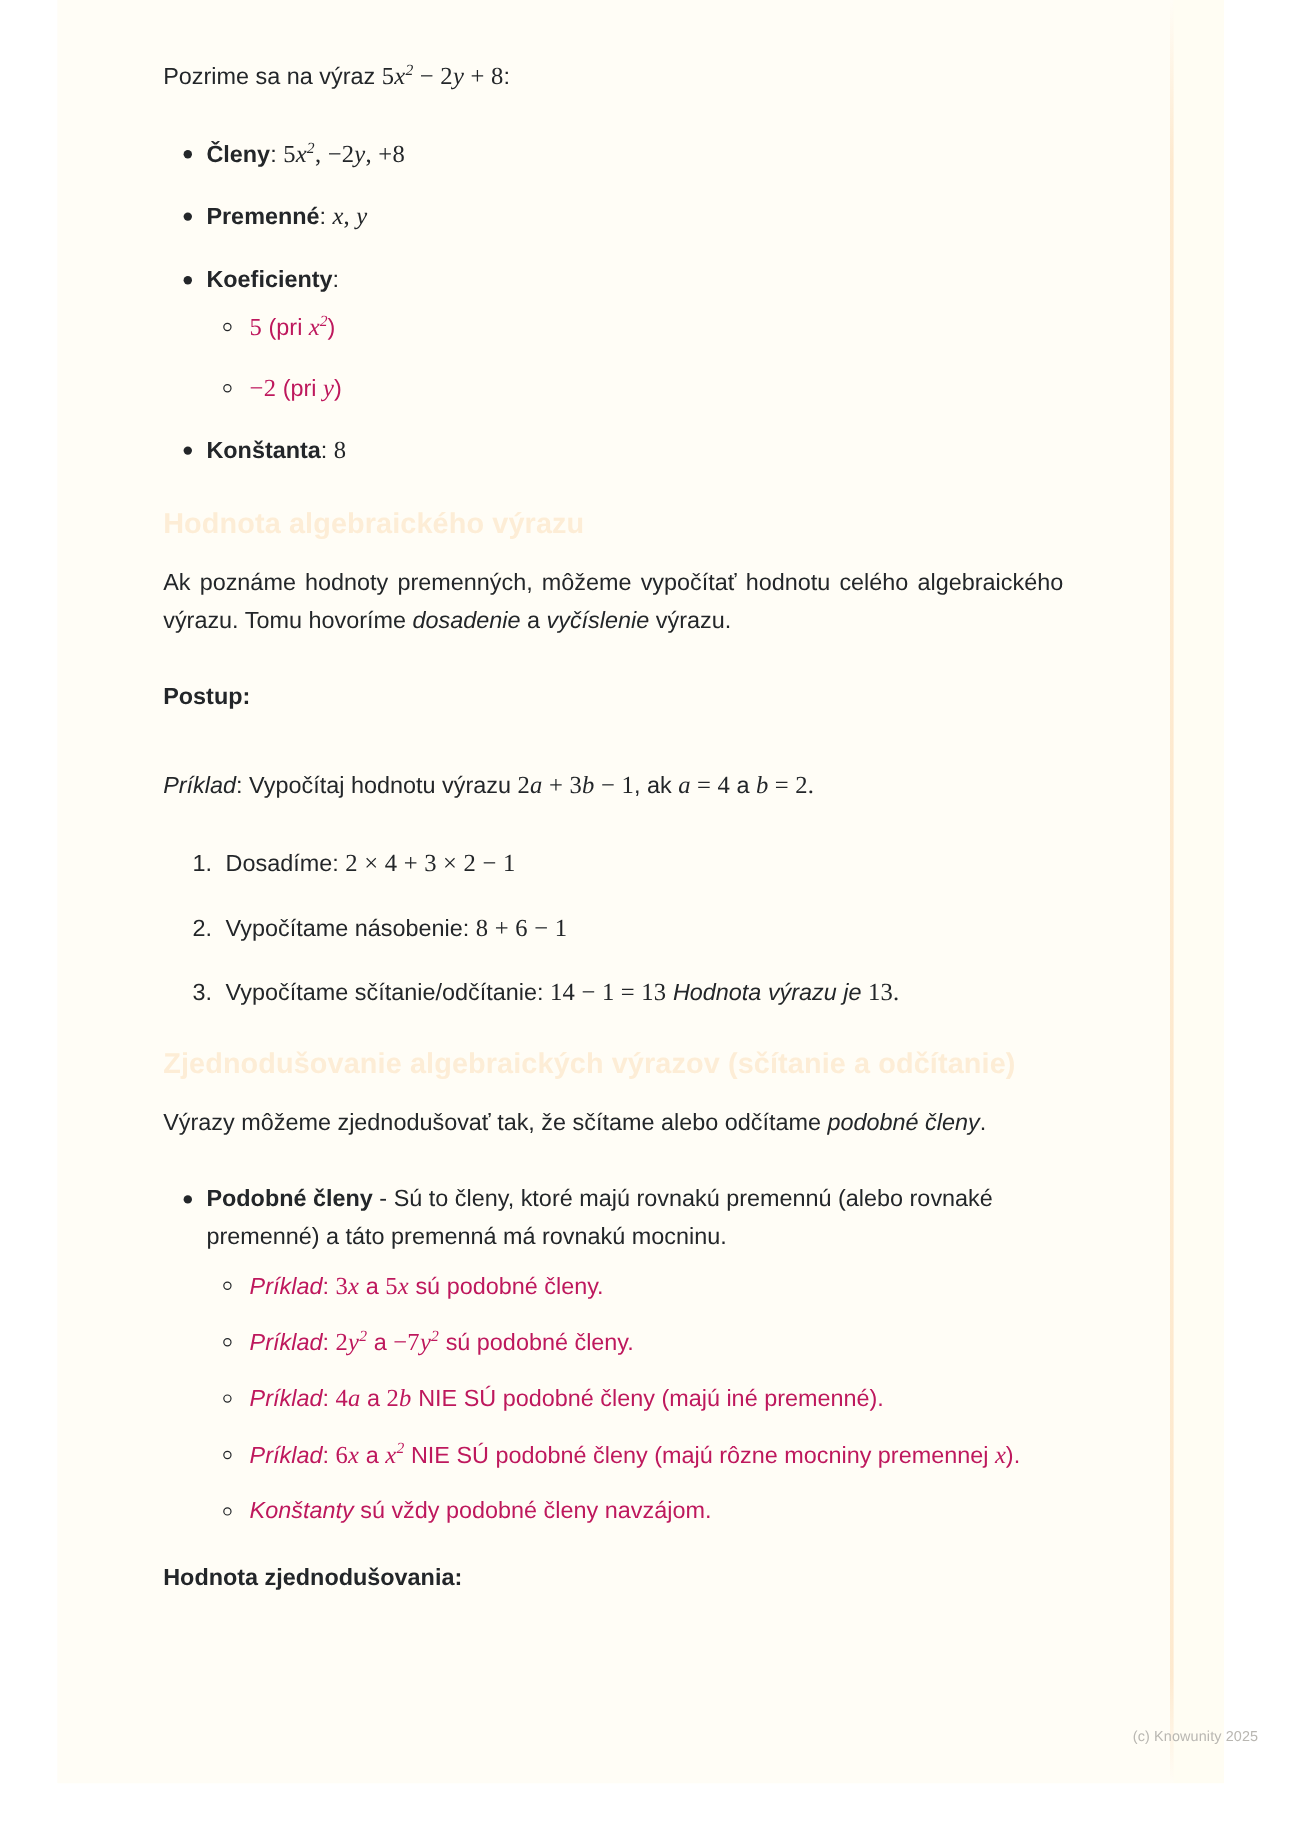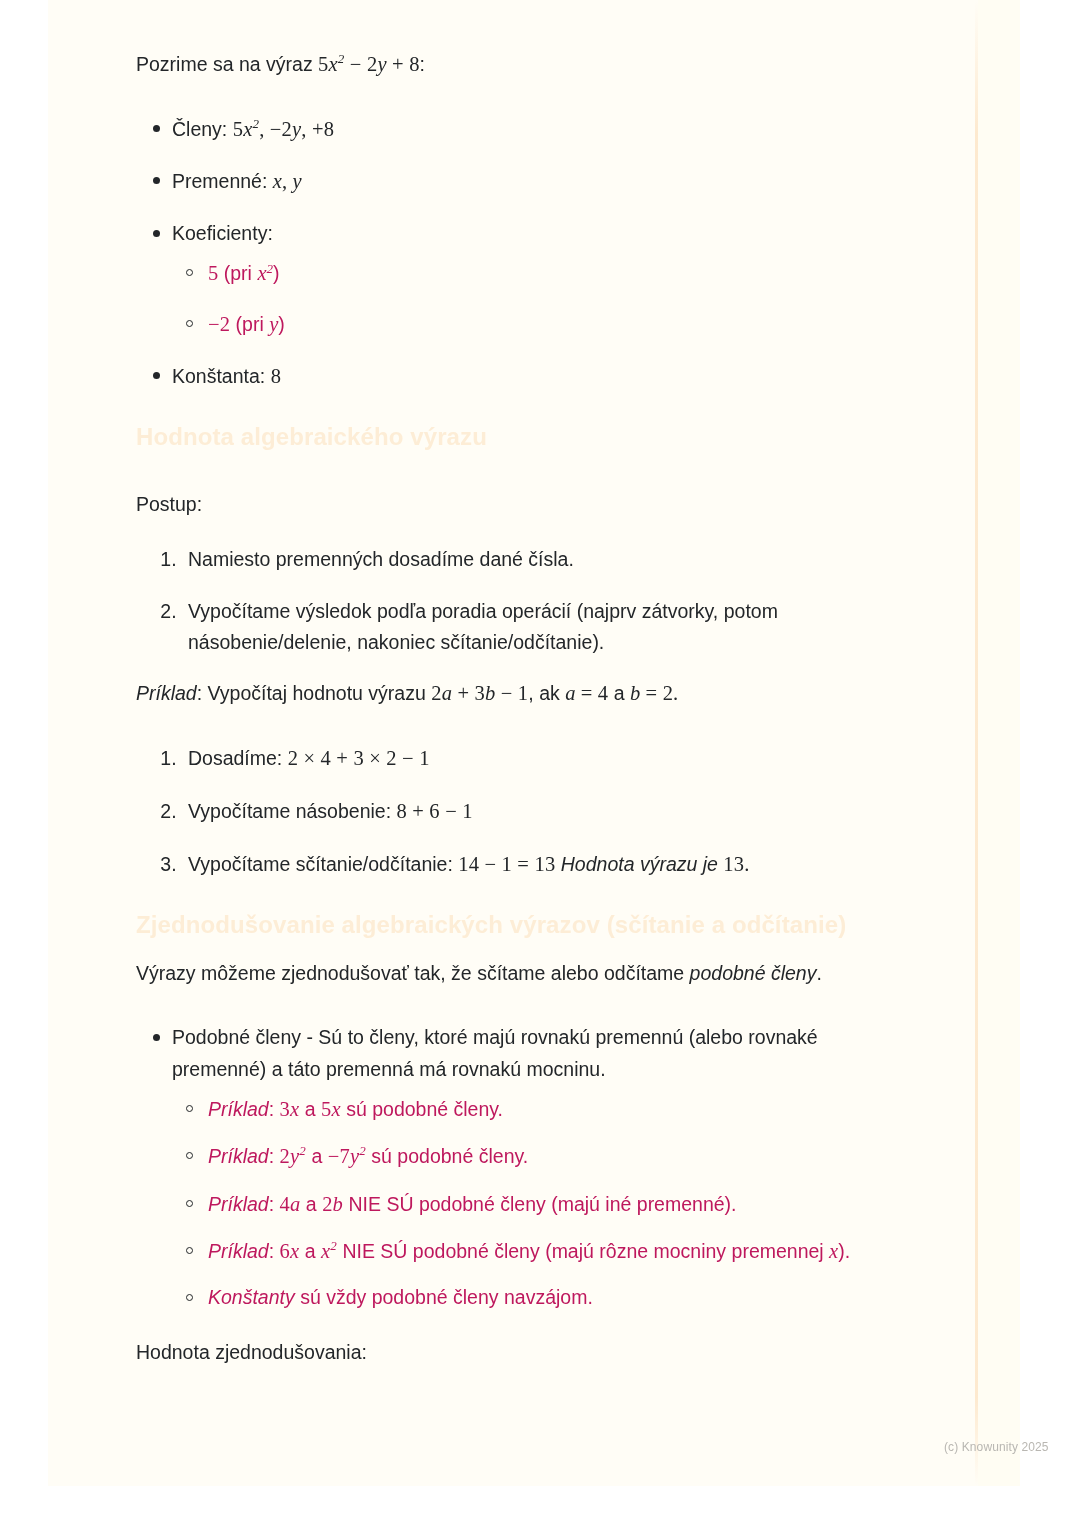--- a/index.html
+++ b/index.html
@@ -85,21 +85,21 @@
     font-size: 20.5px;
   }
   sup.ex {
     font-family: "Liberation Serif", "DejaVu Serif", serif;
     font-style: italic;
     font-size: 13px;
     vertical-align: super;
     line-height: 0;
   }
   .em { font-style: italic; }
-  .b  { font-weight: normal; margin-top: 42px; }
+  .b  { font-weight: bold; margin-top: 42px; }
 
   
   .h2 {
     font-size: 24px;
     font-weight: bold;
     color: #fdedd6;
     line-height: 1.28;
     margin: 0;
     letter-spacing: .1px;
   }
@@ -215,31 +215,28 @@
       <li><span class="b">Konštanta</span><span>: </span><span class="m">8</span></li>
 
     </ul>
 
     <div class="spacer-10"></div>
 
     <h2 class="h2">Hodnota algebraického výrazu</h2>
 
     <div class="spacer-18"></div>
 
+    <p class="para justify"><span>Ak poznáme hodnoty premenných, môžeme vypočítať hodnotu celého algebraického výrazu. Tomu hovoríme </span><span class="em">dosadenie</span><span> a </span><span class="em">vyčíslenie</span><span> výrazu.</span></p>
 
     <div class="spacer-18"></div>
 
     <p class="para"><span class="b">Postup:</span></p>
 
     <div class="spacer-10"></div>
 
-    <ol class="num">
-      <li>Namiesto premenných dosadíme dané čísla.</li>
-      <li>Vypočítame výsledok podľa poradia operácií (najprv zátvorky, potom násobenie/delenie, nakoniec sčítanie/odčítanie).</li>
-    </ol>
 
     <div class="spacer-18"></div>
 
     <p class="para"><span class="em">Príklad</span><span>: Vypočítaj hodnotu výrazu </span><span class="m">2<span class="mi">a</span> + 3<span class="mi">b</span> − 1</span><span>, ak </span><span class="mi">a</span><span class="m"> = 4</span><span> a </span><span class="mi">b</span><span class="m"> = 2.</span></p>
 
     <div class="spacer-18"></div>
 
     <ol class="num">
       <li><span>Dosadíme: </span><span class="m">2 × 4 + 3 × 2 − 1</span></li>
       <li><span>Vypočítame násobenie: </span><span class="m">8 + 6 − 1</span></li>

